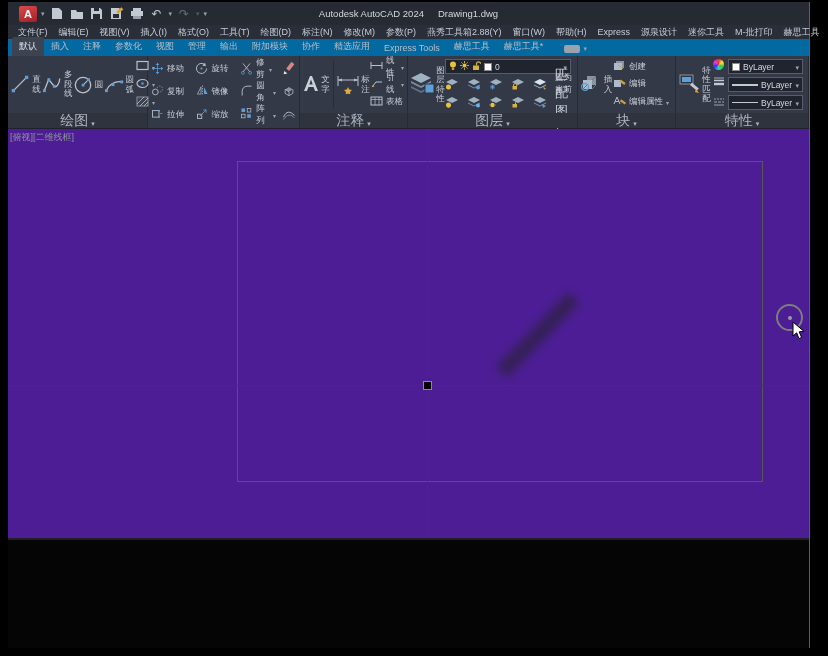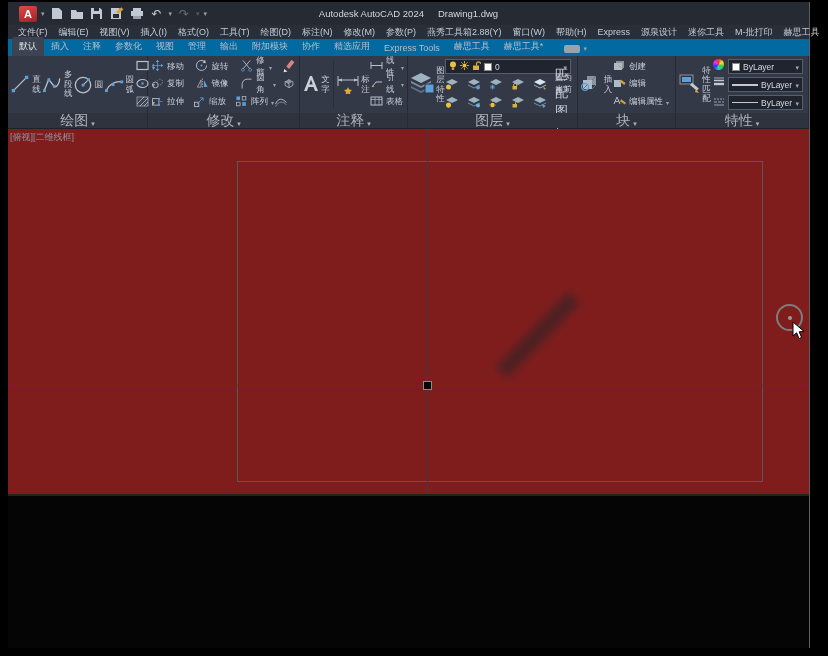--- a/index.html
+++ b/index.html
@@ -71,21 +71,21 @@
   .hamb { width:14px; height:10px; display:flex; flex-direction:column; justify-content:space-between; }
   .hamb i { height:2px; background:#c3c9d3; }
   .ftab { background:#3d4350; height:19px; display:flex; align-items:center; gap:6px; padding:0 9px;
     font-size:9.5px; font-weight:bold; color:#e6e9ee; }
   .xg::after{ content:"×"; font-weight:normal; color:#aeb4c0; font-size:10px; }
   .plus { color:#c3c9d3; font-size:13px; }
   .plus::after{ content:"+"; }
   .slash { width:1px; height:13px; background:#555c68; transform:rotate(20deg); }
 
   
-  .canvas { position:relative; height:367px; background:#7f1d1d; overflow:hidden; }
+  .canvas { position:relative; height:411px; background:#4c1d95; overflow:hidden; }
   .vp-label { position:absolute; left:2px; top:2px; font-size:9px; color:#8f949b; }
   .xh-v { position:absolute; left:419px; top:0; bottom:0; width:1px; background:#3c3c3c; }
   .xh-h { position:absolute; top:256px; left:0; right:0; height:1px; background:#3c3c3c; }
   .pickbox { position:absolute; left:415px; top:252px; width:9px; height:9px; background:#050505; border:1px solid #8a8a8a; }
   .rect-ent { position:absolute; left:229px; top:32px; width:526px; height:321px; border:1px solid #585858; }
   .circ-ent { position:absolute; left:768px; top:175px; width:27px; height:27px; border:2px solid #7d7d7d; border-radius:50%; }
   .circ-dot { position:absolute; left:780px; top:187px; width:4px; height:4px; background:#9a9a9a; border-radius:50%; }
   .smudge { position:absolute; left:478px; top:198px; width:104px; height:16px;
     background:rgba(34,34,38,.55); filter:blur(4px); transform:rotate(-46deg); }
   .cursor { position:absolute; left:784px; top:192px; }
@@ -311,21 +311,21 @@
               <span>圆角</span>
               <span class="c"></span>
             </div>
           <div class="sbtn">
               <span><svg width="14" height="14" viewBox="0 0 18 18">
                   <path d="M4 7 L9 4 L14 7 L9 10 Z" fill="#8a93a0"></path>
                   <path d="M4 7v5l5 3v-5zM14 7v5l-5 3" fill="none" stroke="#b9c0ca"></path>
                 </svg></span>
             </div>
         </div>
-        <div style="display:flex; gap:0; align-items:flex-start">
+        <div style="display:flex; gap:6px; align-items:flex-start">
           <div class="sbtn" style="width:42px">
               <span><svg width="13" height="13" viewBox="0 0 18 18">
                   <rect x="2" y="5" width="9" height="9" fill="none" stroke="#b9c0ca" stroke-width="1.2"></rect>
                   <rect x="10" y="4" width="2.4" height="2.4" fill="#5f9fd8"></rect>
                   <rect x="10" y="12.6" width="2.4" height="2.4" fill="#5f9fd8"></rect>
                   <path d="M12 9h4" stroke="#5f9fd8"></path>
                 </svg></span>
               <span>拉伸</span>
             </div>
           <div class="sbtn" style="width:42px">
@@ -346,24 +346,20 @@
               <span class="c"></span>
             </div>
           <div class="sbtn">
               <span><svg width="14" height="14" viewBox="0 0 18 18">
                   <path d="M2 13 C5 5 11 5 16 11" fill="none" stroke="#b9c0ca" stroke-width="1.2"></path>
                   <path d="M2 16 C6 9 12 9 16 14" fill="none" stroke="#8a93a0" stroke-width="1.2"></path>
                 </svg></span>
             </div>
         </div>
       </div>
-      <div class="plabel">
-          <span>修改</span>
-          <span class="c"></span>
-        </div>
     </div>
 
     <div class="panel" style="width:108px">
       <div class="pbody">
         <div class="bigbtn" style="width:26px">
           <span style="font-size:17px; color:#ccd1d9; line-height:1"><svg width="18" height="19" viewBox="0 0 18 19">
                 <path d="M2 17 L8 2 h2 L16 17 h-3 l-1.4-4 H6.4 L5 17 Z M7.3 10.5 h3.4 L9 5.5 Z" fill="#ccd1d9"></path>
               </svg></span>
           <span class="lbl">文字</span>
         </div>

